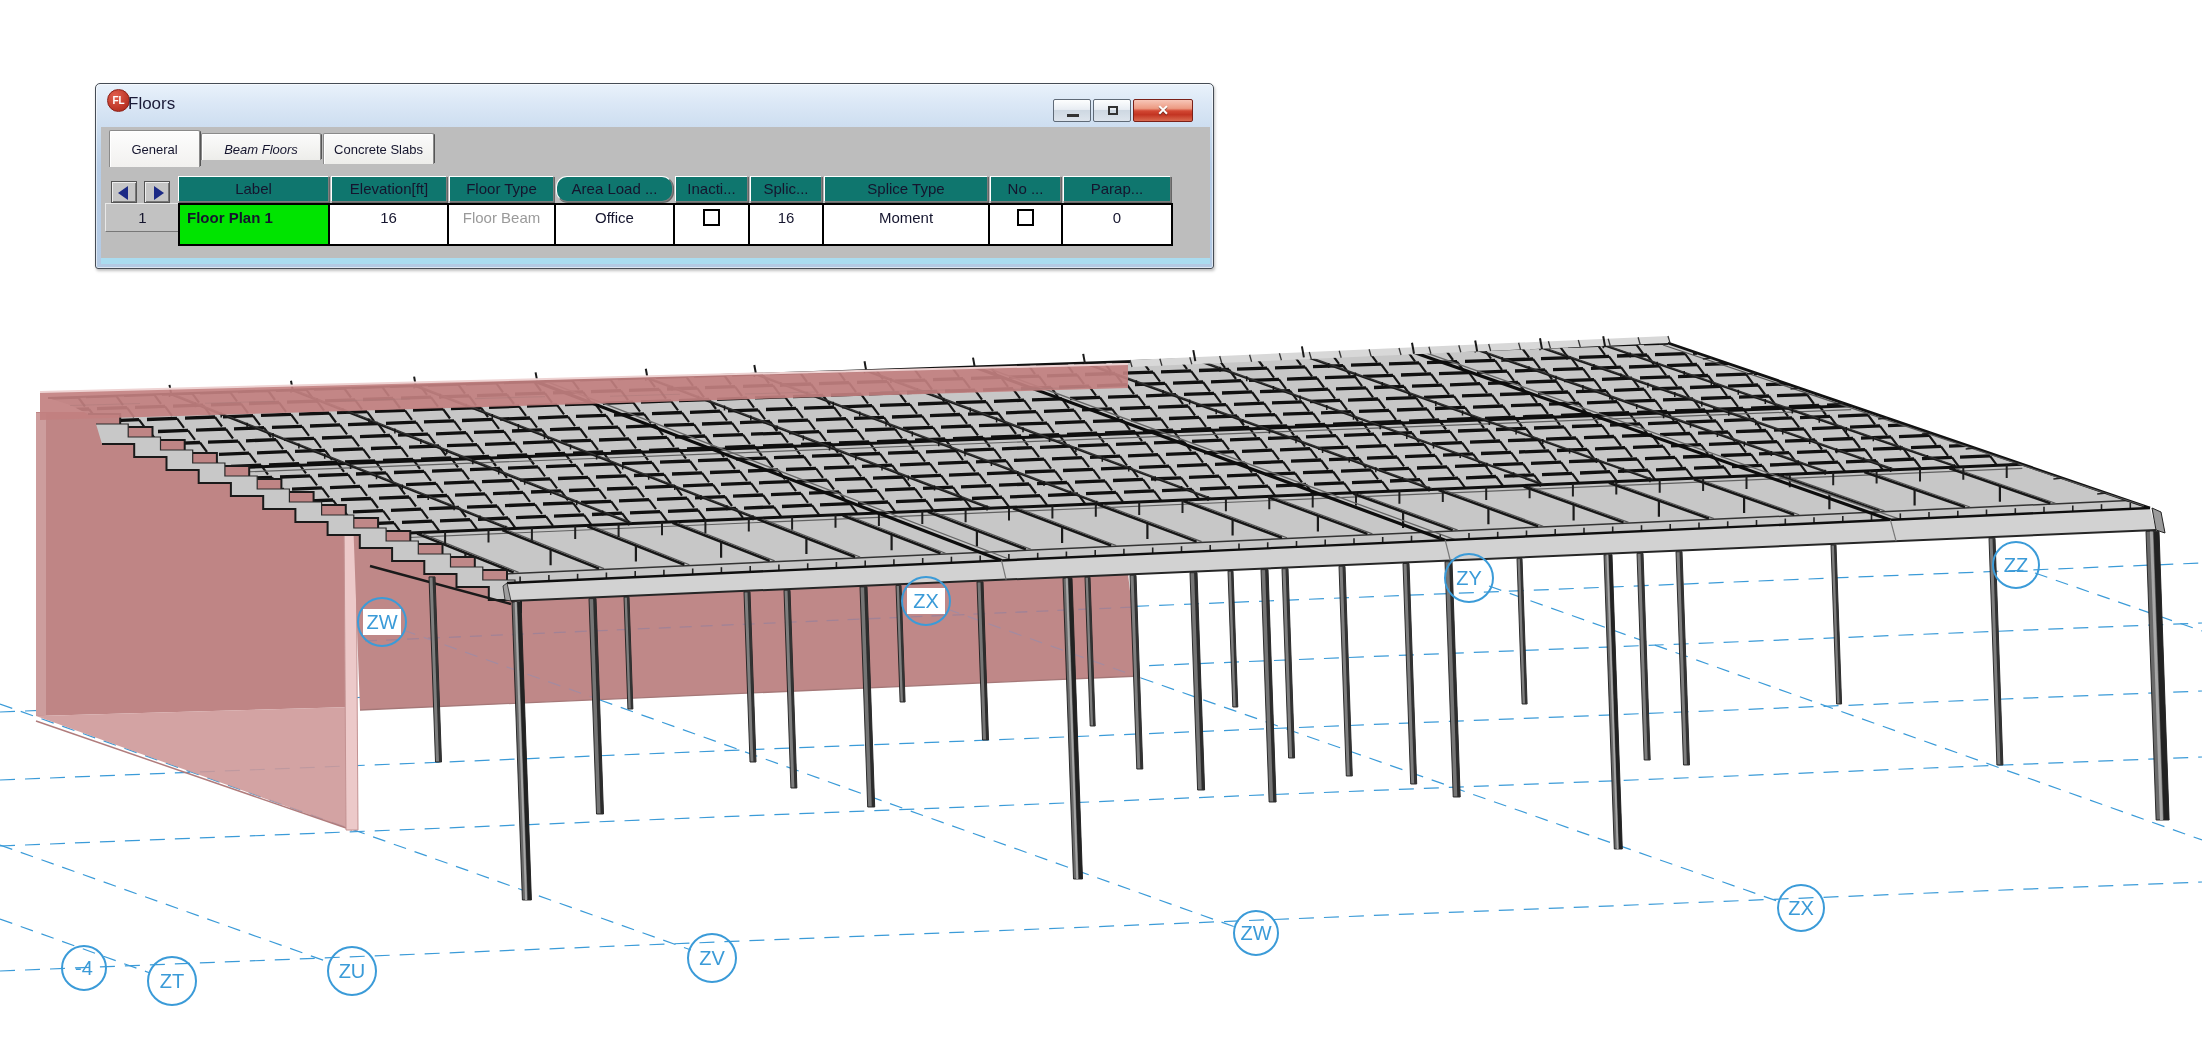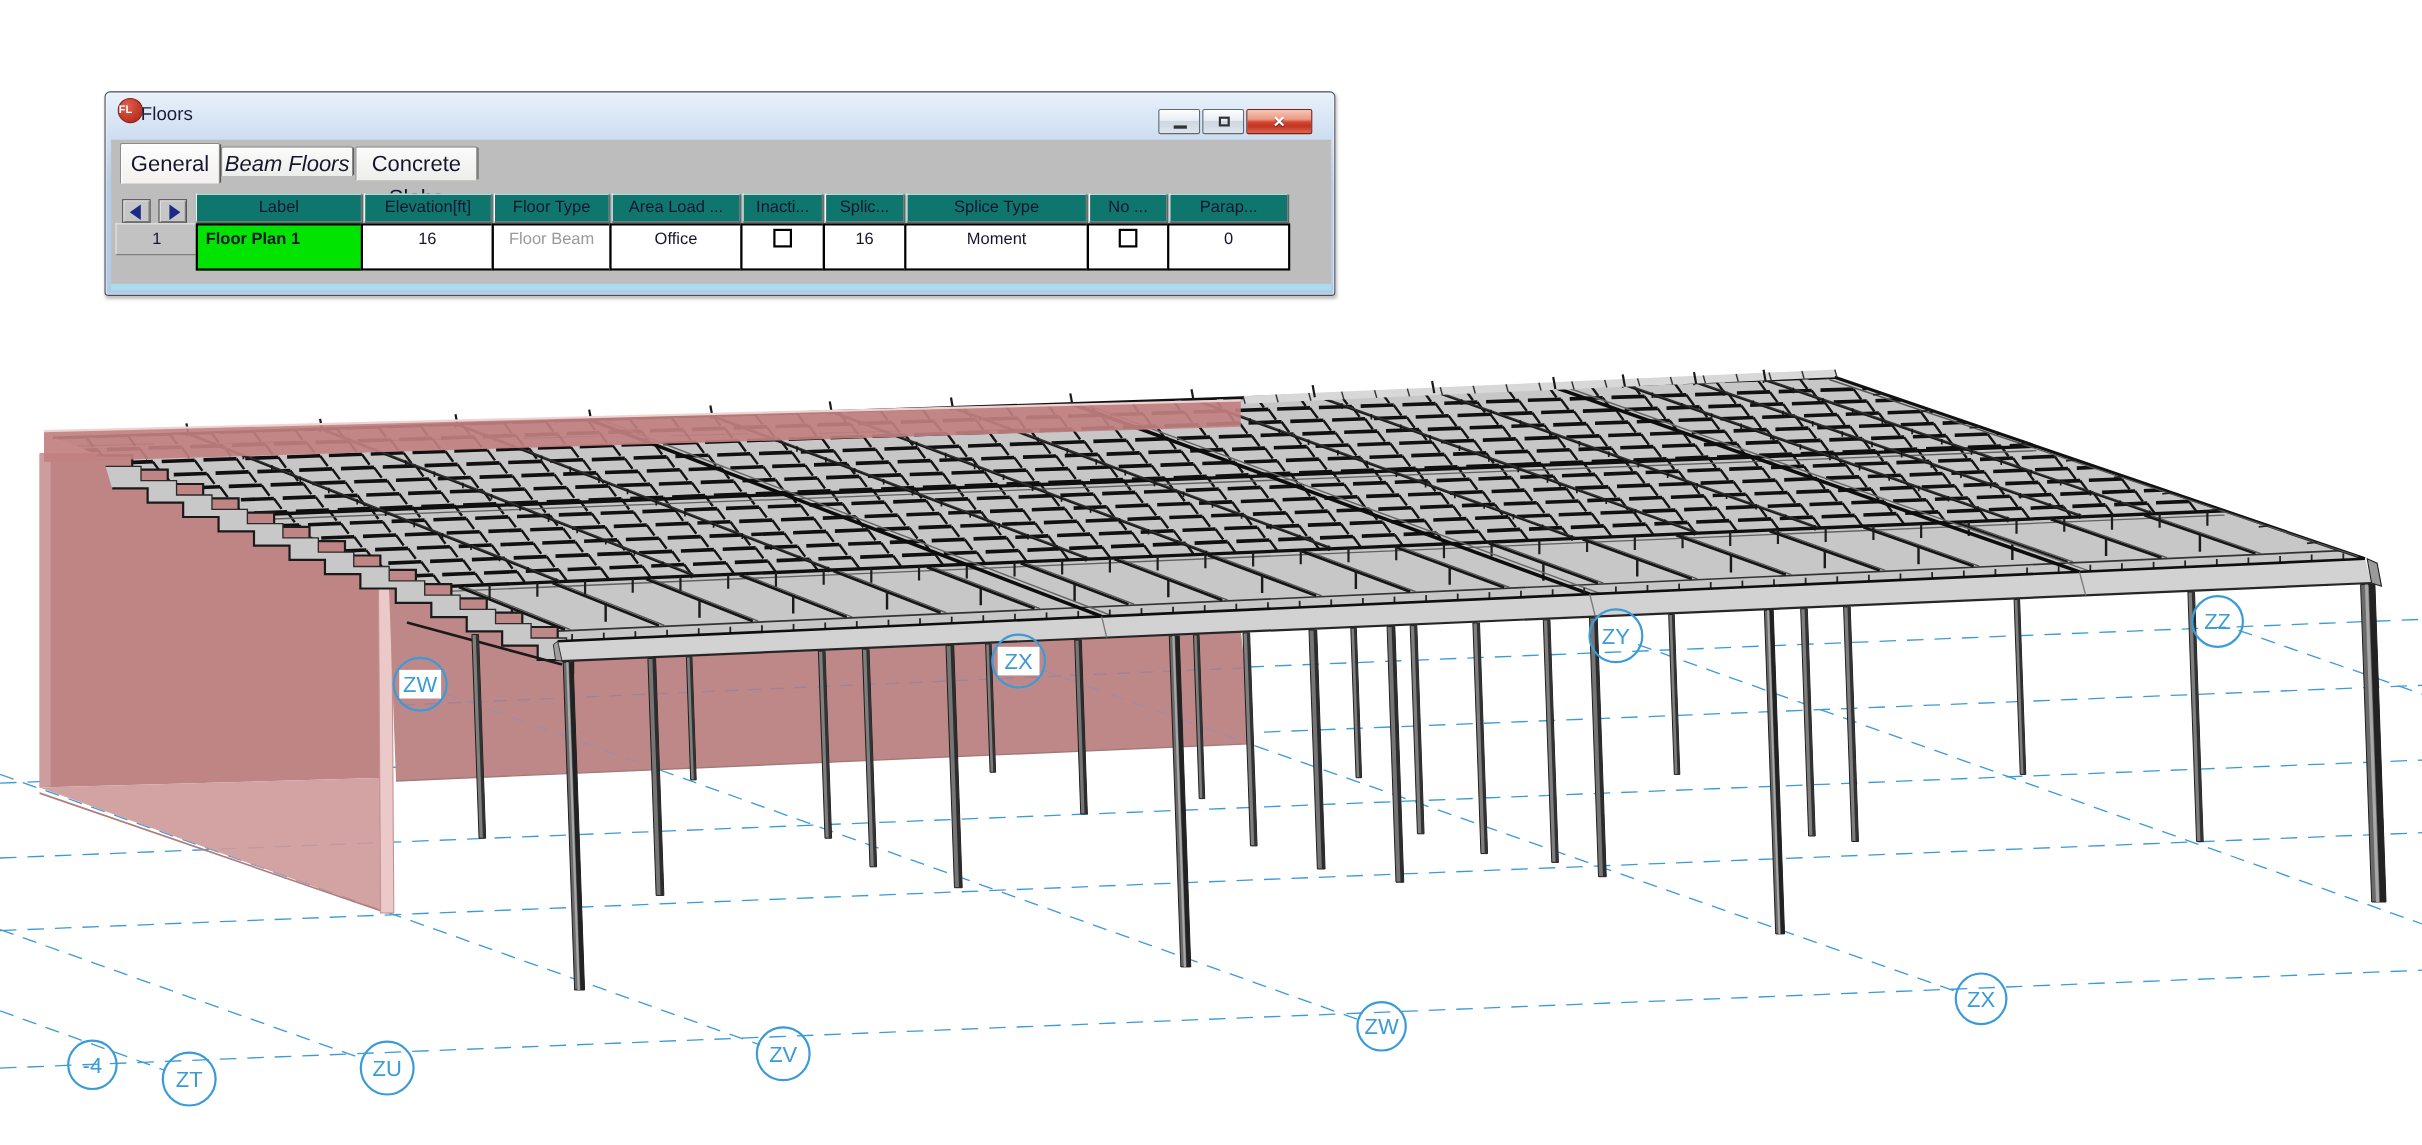--- a/index.html
+++ b/index.html
@@ -5,36 +5,36 @@
   font-family:"Liberation Sans",sans-serif;}
 #scene{position:absolute;left:0;top:0;}
 #win{position:absolute;left:95px;top:83px;width:1119px;height:186px;
   background:linear-gradient(180deg,#e9f2fb 0%,#dce8f6 10%,#c3d7ec 32%,#b7cde7 45%,#b3cae4 100%);
   border:1px solid #454c55;border-radius:5px 5px 3px 3px;
   box-shadow:inset 0 0 0 1px rgba(255,255,255,.55), 1px 2px 3px rgba(0,0,0,.25);}
 #titlebar{position:absolute;left:0;top:0;width:100%;height:43px;}
 #appicon{position:absolute;left:11px;top:5px;width:23px;height:23px;border-radius:50%;
   background:radial-gradient(circle at 35% 30%,#e2604f,#c0392a 60%,#a52315);
   border:1px solid #8c1f16;color:#fff;font-size:10px;font-weight:bold;
-  text-align:left;line-height:22px;}
+  text-align:center;line-height:22px;}
 #title{position:absolute;left:32px;top:10px;font-size:17px;color:#1b1b38;}
 .capbtn{position:absolute;top:15px;height:23px;width:38px;border:1px solid #5f6a77;border-radius:2px;
   background:linear-gradient(180deg,#fdfefe 0%,#e8edf3 45%,#ced8e2 50%,#dde4ec 100%);}
 #btnmin{left:957px;}
 #btnres{left:997px;}
 #btnclose{left:1037px;width:60px;border-color:#7a2018;
   background:linear-gradient(180deg,#f7c6b8 0%,#ec9a82 40%,#d24733 52%,#c33422 70%,#d96a50 100%);}
 .glyph-min{position:absolute;left:13px;top:14px;width:12px;height:3px;background:#333;}
 .glyph-res{position:absolute;left:14px;top:6px;width:10px;height:9px;border:2px solid #333;background:transparent;}
 .glyph-x{position:absolute;left:0;top:2px;width:100%;text-align:center;color:#fff;font-size:14px;font-weight:bold;
   text-shadow:0 1px 1px rgba(0,0,0,.5);}
 #client{position:absolute;left:5px;top:43px;width:1109px;height:136px;background:#bdbdbd;font-size:15px;color:#15152e;}
 #bluestrip{position:absolute;left:5px;bottom:4px;width:1109px;height:6px;background:#aadcf0;}
 .tab{position:absolute;background:linear-gradient(180deg,#fbfbfb,#ededea);border:1px solid #8a8a8a;
-  border-bottom:none;border-radius:2px 2px 0 0;text-align:center;font-size:20px;
+  border-bottom:none;border-radius:2px 2px 0 0;text-align:center;font-size:13px;
   box-shadow:inset 1px 1px 0 #fff, 2px 0 0 -1px #555;}
 .tab.active{background:linear-gradient(180deg,#fdfdfd,#f2f1ef);}
 .navbtn{position:absolute;width:26px;height:22px;background:#c6c6c6;
   border:1px solid #555;box-shadow:inset 1px 1px 0 #eee, inset -1px -1px 0 #777;}
 .tri-l{position:absolute;left:6px;top:4px;width:0;height:0;border-top:7px solid transparent;
   border-bottom:7px solid transparent;border-right:10px solid #1c2a86;}
 .tri-r{position:absolute;left:9px;top:4px;width:0;height:0;border-top:7px solid transparent;
   border-bottom:7px solid transparent;border-left:10px solid #1c2a86;}
 .hcell{position:absolute;top:49px;height:26px;background:#0f766e;border:1px solid #7e7e7e;
   border-top-color:#fff;border-left-color:#fff;box-shadow:1px 1px 0 #666;
@@ -629,21 +629,21 @@
     <div class="tab" style="left:222px;top:6px;width:111px;height:31px;line-height:31px;">Concrete Slabs</div>
     <div class="navbtn" style="left:10px;top:54px;">
         <span class="tri-l"></span>
       </div>
     <div class="navbtn" style="left:43px;top:54px;">
         <span class="tri-r"></span>
       </div>
     <div class="hcell" style="left:77px;width:151px;">Label</div>
     <div class="hcell" style="left:230px;width:116px;">Elevation[ft]</div>
     <div class="hcell" style="left:348px;width:105px;">Floor Type</div>
-    <div class="hcell" style="left:455px;width:117px;">Area Load ...</div>
+    <div class="hcell" style="left:455px;width:117px;border-radius:11px;">Area Load ...</div>
     <div class="hcell" style="left:574px;width:73px;">Inacti...</div>
     <div class="hcell" style="left:649px;width:72px;">Splic...</div>
     <div class="hcell" style="left:723px;width:164px;">Splice Type</div>
     <div class="hcell" style="left:889px;width:71px;">No ...</div>
     <div class="hcell" style="left:962px;width:108px;">Parap...</div>
     <div class="rownum">1</div>
     <div class="cell green" style="left:77px;width:152px;font-weight:bold;text-align:left;padding-left:7px;">Floor Plan 1</div>
     <div class="cell" style="left:227px;width:121px;">16</div>
     <div class="cell" style="left:346px;width:109px;color:#9a9a9a;">Floor Beam</div>
     <div class="cell" style="left:453px;width:121px;">Office</div>

